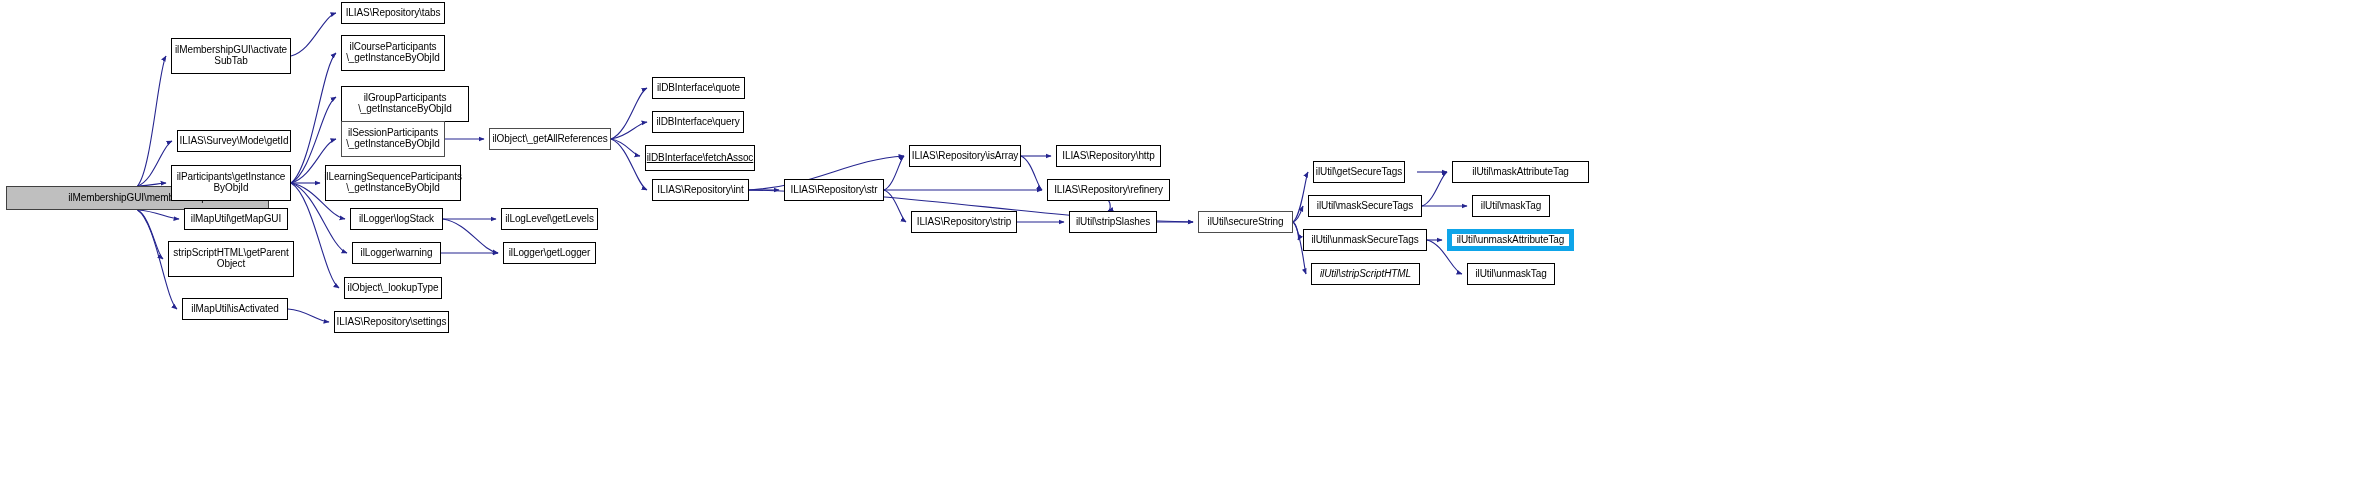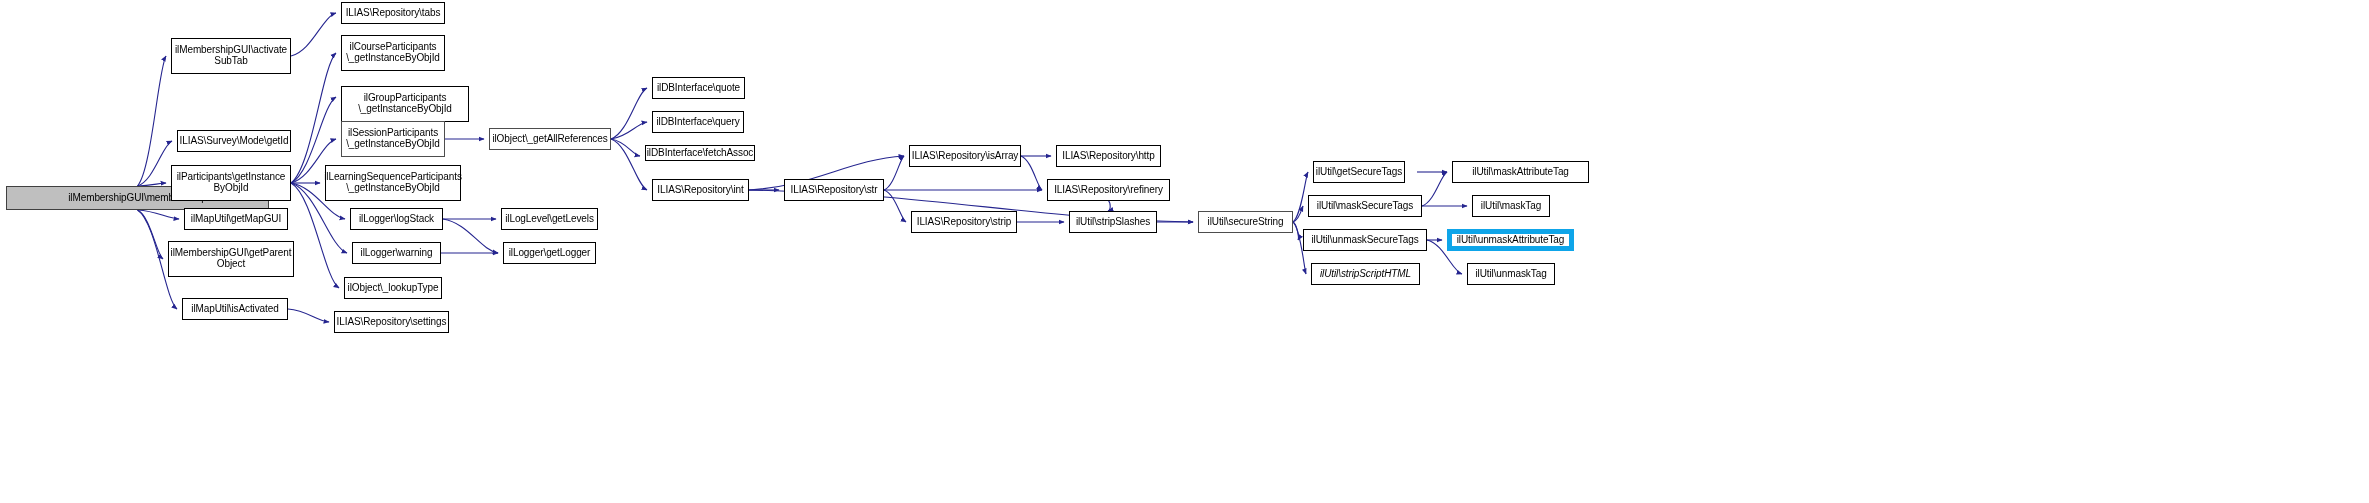--- a/index.html
+++ b/index.html
@@ -69,42 +69,42 @@
       <path d="M1427,240 L1442,240" fill="none" stroke="#25258f" stroke-width="1.1" marker-end="url(#arrow)"></path>
       <path d="M1427,240 C1443.8,244.08 1451.8,270.6 1462,274" fill="none" stroke="#25258f" stroke-width="1.1" marker-end="url(#arrow)"></path>
     </svg>
 <div class="node root" style="left: 6px; top: 186px; width: 263px; height: 24px;">ilMembershipGUI\membersMap</div>
     <div class="node" style="left: 171px; top: 38px; width: 120px; height: 36px;">ilMembershipGUI\activate
 SubTab</div>
     <div class="node" style="left: 177px; top: 130px; width: 114px; height: 22px;">ILIAS\Survey\Mode\getId</div>
     <div class="node" style="left: 171px; top: 165px; width: 120px; height: 36px;">ilParticipants\getInstance
 ByObjId</div>
     <div class="node" style="left: 184px; top: 208px; width: 104px; height: 22px;">ilMapUtil\getMapGUI</div>
-    <div class="node" style="left: 168px; top: 241px; width: 126px; height: 36px;">ilMembershipGUI\getParent
+    <div class="node" style="left: 168px; top: 241px; width: 126px; height: 36px;">stripScriptHTML\getParent
 Object</div>
     <div class="node" style="left: 182px; top: 298px; width: 106px; height: 22px;">ilMapUtil\isActivated</div>
     <div class="node" style="left: 341px; top: 2px; width: 104px; height: 22px;">ILIAS\Repository\tabs</div>
     <div class="node" style="left: 341px; top: 35px; width: 104px; height: 36px;">ilCourseParticipants
 \_getInstanceByObjId</div>
     <div class="node" style="left: 341px; top: 86px; width: 128px; height: 36px;">ilGroupParticipants
 \_getInstanceByObjId</div>
     <div class="node thick" style="left: 341px; top: 121px; width: 104px; height: 36px;">ilSessionParticipants
 \_getInstanceByObjId</div>
     <div class="node" style="left: 325px; top: 165px; width: 136px; height: 36px;">ilLearningSequenceParticipants
 \_getInstanceByObjId</div>
     <div class="node" style="left: 350px; top: 208px; width: 93px; height: 22px;">ilLogger\logStack</div>
     <div class="node" style="left: 352px; top: 242px; width: 89px; height: 22px;">ilLogger\warning</div>
     <div class="node" style="left: 344px; top: 277px; width: 98px; height: 22px;">ilObject\_lookupType</div>
     <div class="node" style="left: 334px; top: 311px; width: 115px; height: 22px;">ILIAS\Repository\settings</div>
     <div class="node thick" style="left: 489px; top: 128px; width: 122px; height: 22px;">ilObject\_getAllReferences</div>
     <div class="node" style="left: 501px; top: 208px; width: 97px; height: 22px;">ilLogLevel\getLevels</div>
     <div class="node" style="left: 503px; top: 242px; width: 93px; height: 22px; text-align: center;">ilLogger\getLogger</div>
     <div class="node" style="left: 652px; top: 77px; width: 93px; height: 22px;">ilDBInterface\quote</div>
     <div class="node" style="left: 652px; top: 111px; width: 92px; height: 22px;">ilDBInterface\query</div>
-    <div class="node" style="left: 645px; top: 145px; width: 110px; height: 16px;">ilDBInterface\fetchAssoc</div>
+    <div class="node" style="left: 645px; top: 145px; width: 110px; height: 26px; text-decoration: underline;">ilDBInterface\fetchAssoc</div>
     <div class="node" style="left: 652px; top: 179px; width: 97px; height: 22px;">ILIAS\Repository\int</div>
     <div class="node" style="left: 784px; top: 179px; width: 100px; height: 22px;">ILIAS\Repository\str</div>
     <div class="node" style="left: 909px; top: 145px; width: 112px; height: 22px;">ILIAS\Repository\isArray</div>
     <div class="node" style="left: 911px; top: 211px; width: 106px; height: 22px;">ILIAS\Repository\strip</div>
     <div class="node" style="left: 1056px; top: 145px; width: 105px; height: 22px;">ILIAS\Repository\http</div>
     <div class="node" style="left: 1047px; top: 179px; width: 123px; height: 22px;">ILIAS\Repository\refinery</div>
     <div class="node" style="left: 1069px; top: 211px; width: 88px; height: 22px;">ilUtil\stripSlashes</div>
     <div class="node thick" style="left: 1198px; top: 211px; width: 95px; height: 22px;">ilUtil\secureString</div>
     <div class="node" style="left: 1313px; top: 161px; width: 92px; height: 22px;">ilUtil\getSecureTags</div>
     <div class="node" style="left: 1308px; top: 195px; width: 114px; height: 22px;">ilUtil\maskSecureTags</div>

